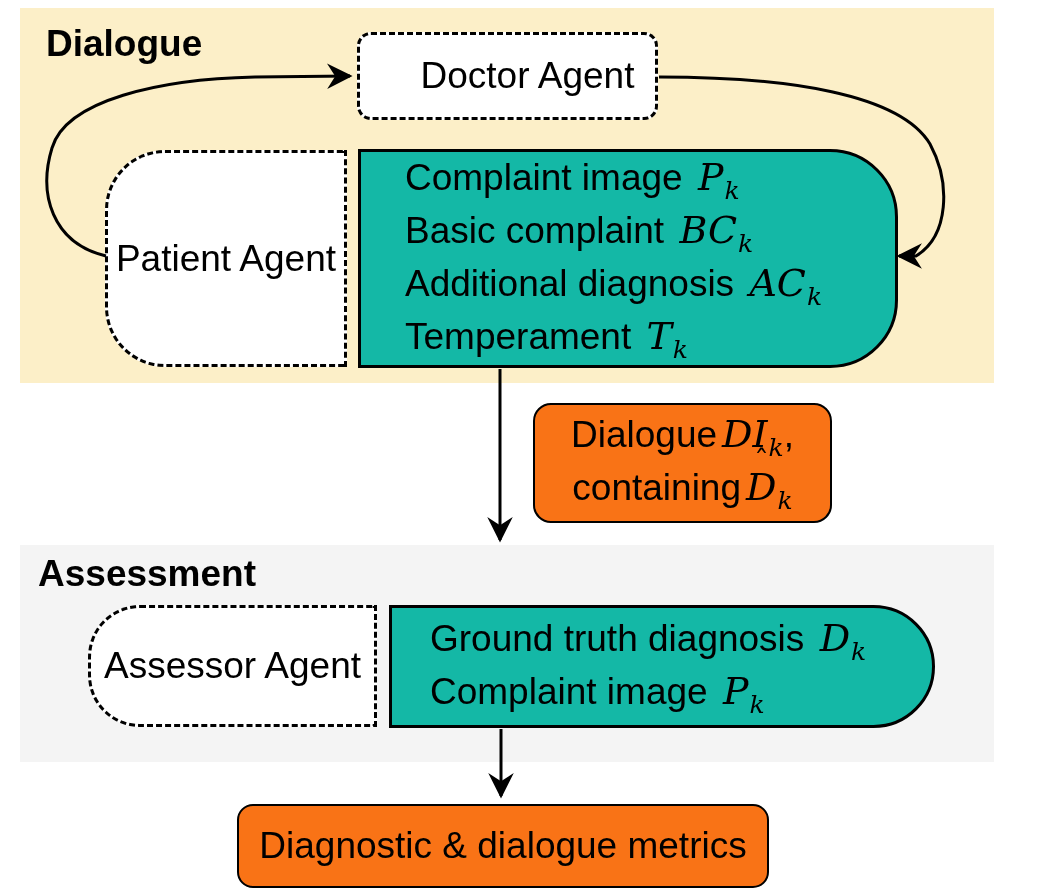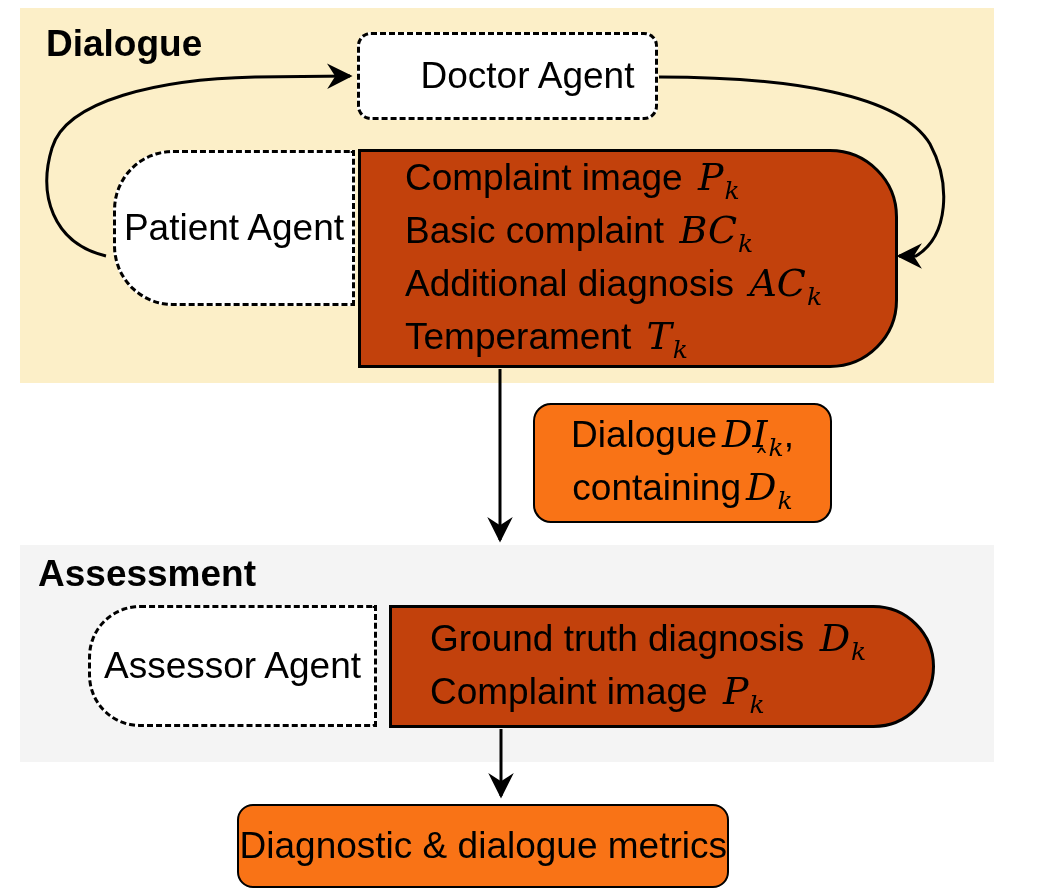--- a/index.html
+++ b/index.html
@@ -15,36 +15,36 @@
     position:absolute;font-size:37px;font-weight:bold;line-height:44px;white-space:nowrap;
   }
   #dialogue-title{left:46px;top:22px;}
   #assessment-title{left:38px;top:552px;}
   .node{
     position:absolute;background:#ffffff;border:3px dashed #000;
     display:flex;align-items:center;justify-content:center;
     font-size:37px;white-space:nowrap;
   }
   #doctor-box{left:357px;top:32px;width:301px;height:88px;border-radius:14px;padding-left:40px;}
-  #patient-box{left:105px;top:150px;width:242px;height:156px;border-radius:60px 0 0 60px;margin-left:8px;}
+  #patient-box{left:105px;top:150px;width:242px;height:217px;border-radius:60px 0 0 60px;}
   #assessor-box{left:88px;top:605px;width:289px;height:122px;border-radius:52px 0 0 52px;}
   .info-box{
-    position:absolute;background:#c2410c;border:3px solid #000;
+    position:absolute;background:#14b8a6;border:3px solid #000;
     display:flex;flex-direction:column;justify-content:center;
     font-size:37px;line-height:48px;white-space:nowrap;
   }
   #dialogue-info{left:358px;top:149px;width:540px;height:219px;border-radius:0 68px 68px 0;padding-left:44px;}
   #assessment-info{left:389px;top:605px;width:546px;height:123px;border-radius:0 62px 62px 0;padding-left:38px;}
   .label-box{
     position:absolute;background:#f97316;border:2.8px solid #000;
     display:flex;flex-direction:column;justify-content:center;align-items:center;
     font-size:37px;line-height:48px;white-space:nowrap;
   }
   #transfer-box{left:533px;top:403px;width:299px;height:120px;border-radius:18px;}
-  #metrics-box{left:237px;top:804px;width:492px;height:84px;border-radius:16px;align-items:flex-end;}
+  #metrics-box{left:237px;top:804px;width:532px;height:84px;border-radius:16px;}
   .m{
     font-family:"DejaVu Serif","Liberation Serif",serif;font-style:italic;
     font-size:38px;margin-left:5px;
   }
   .sub{
     font-family:"DejaVu Serif","Liberation Serif",serif;font-style:italic;
     font-size:25px;position:relative;top:9px;margin-left:1px;
   }
   .hatwrap{position:relative;display:inline-block;}
   .hatmark{

